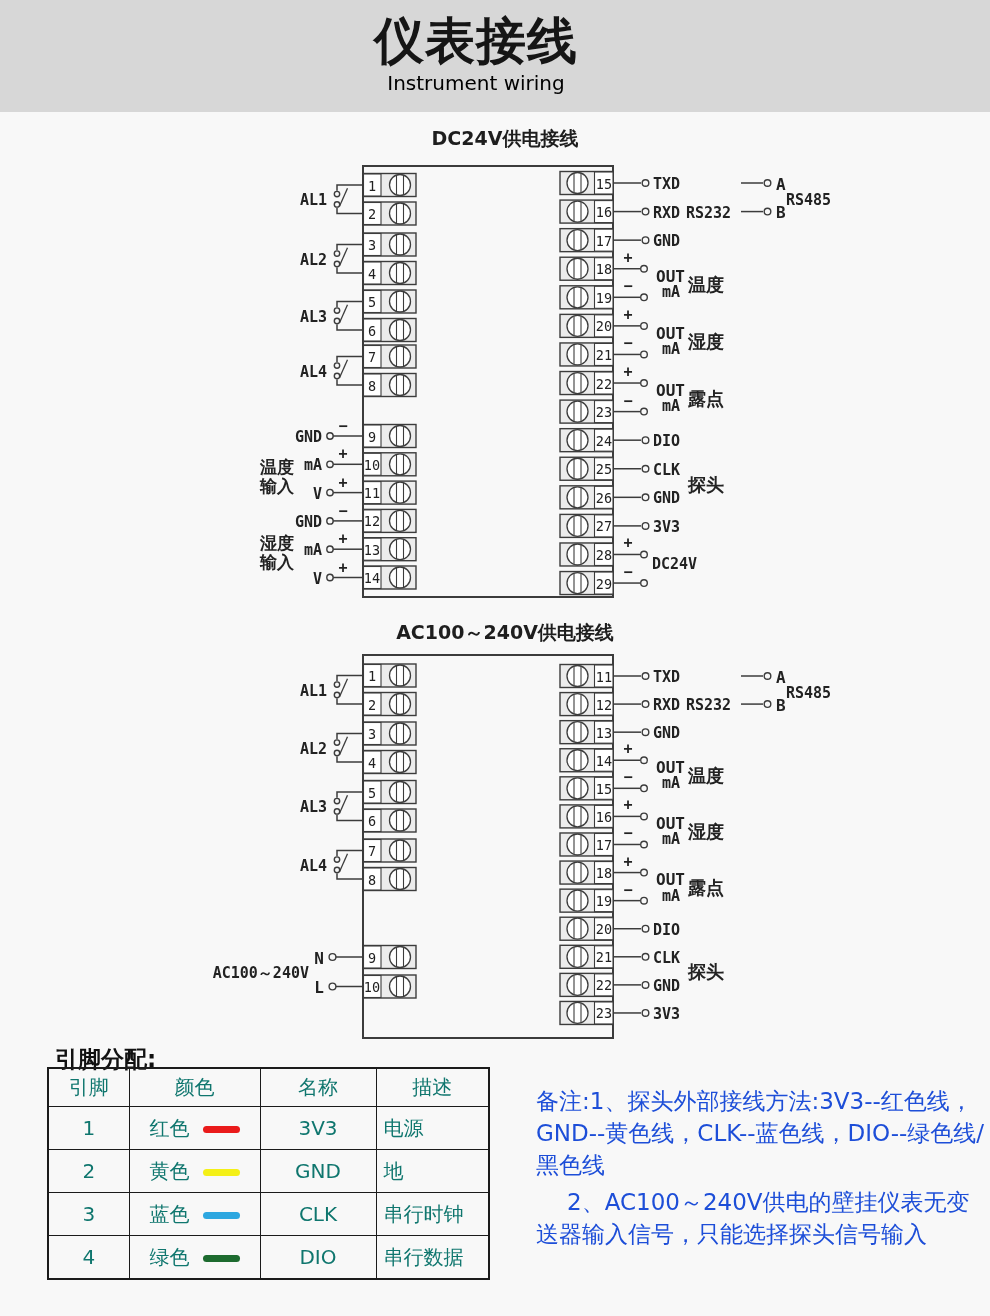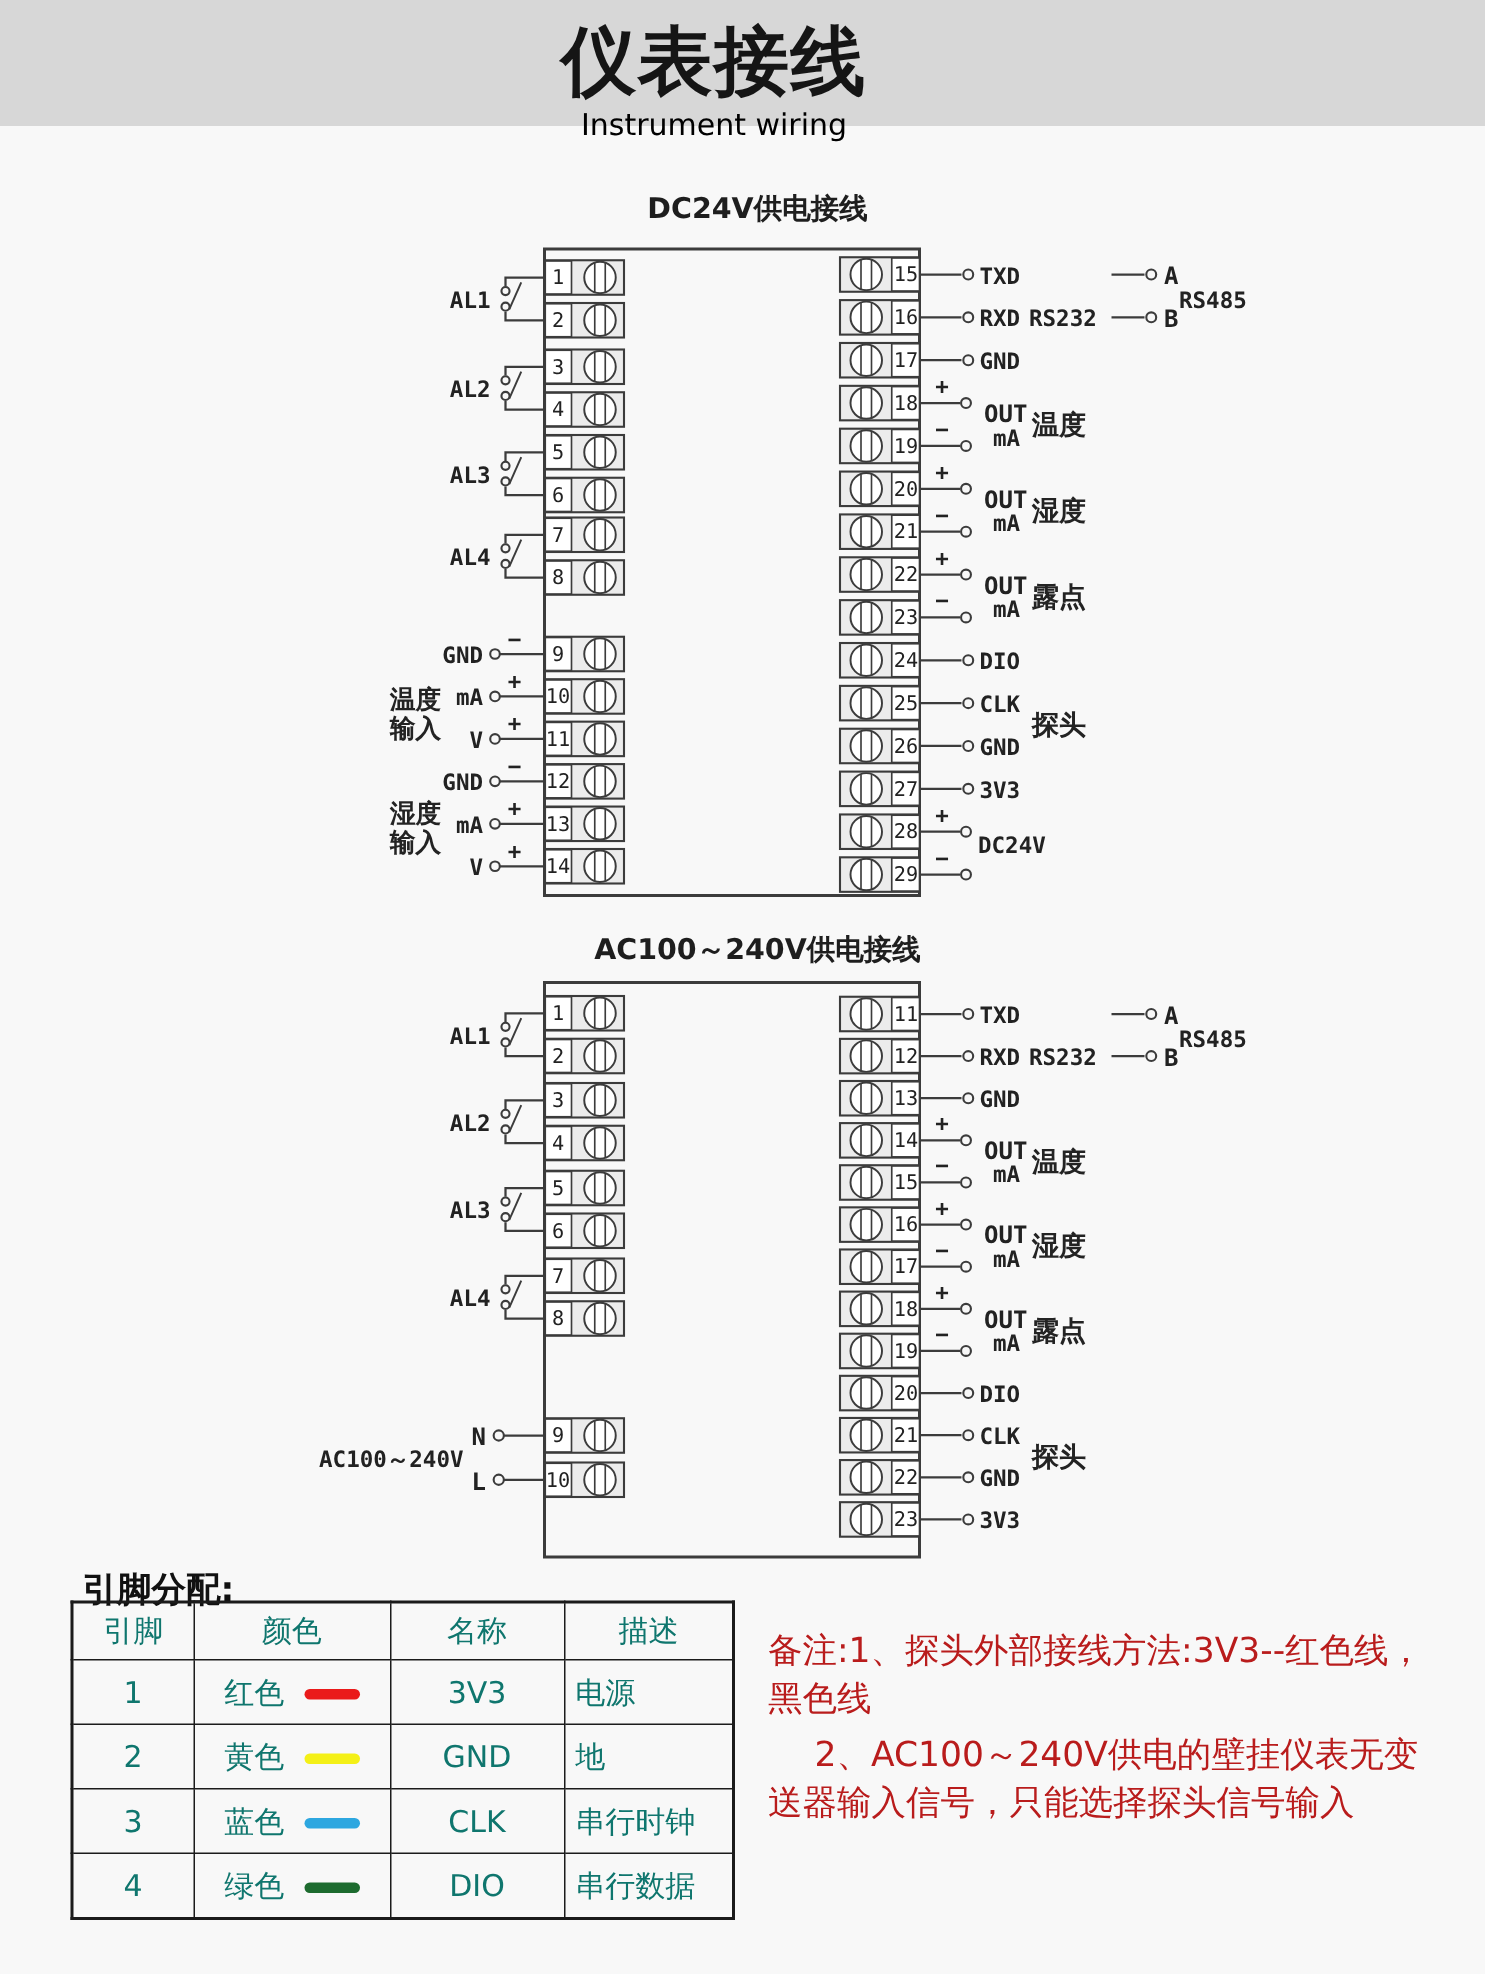--- a/index.html
+++ b/index.html
@@ -1,18 +1,18 @@
 <!DOCTYPE html>
 <html><head>
 <meta charset="utf-8">
 <style>
   html,body{margin:0;padding:0;background:#f8f8f8;}
   .page{position:relative;width:990px;height:1316px;background:#f8f8f8;overflow:hidden;
         font-family:"DejaVu Sans","Liberation Sans",sans-serif;}
-  .hdr{position:absolute;top:0;left:0;width:990px;height:84px;background:#d7d7d7;}
+  .hdr{position:absolute;top:0;left:0;width:990px;height:112px;background:#d7d7d7;}
   .hdr-title{position:absolute;left:476px;top:8px;transform:translateX(-50%);
              font-size:50px;font-weight:bold;color:#151515;letter-spacing:1px;white-space:nowrap;}
   .hdr-sub{position:absolute;left:476px;top:71px;transform:translateX(-50%);
            font-size:20px;color:#000000;white-space:nowrap;}
   .sec-title{position:absolute;left:505px;transform:translateX(-50%);
              font-size:19px;font-weight:bold;color:#1e1e1e;white-space:nowrap;}
   #wiring{position:absolute;top:0;left:0;}
   
   .vmid{dominant-baseline:central;}
   .t-num{font-family:"DejaVu Sans Mono","Liberation Mono",monospace;font-size:13.5px;fill:#222;}
@@ -24,21 +24,21 @@
   .pin-title{position:absolute;left:55px;top:1044px;font-size:23px;font-weight:bold;color:#111;}
   #pin-table{position:absolute;left:47px;top:1067px;border-collapse:collapse;table-layout:fixed;
              width:441px;border:2.5px solid #1b1b1b;}
   #pin-table th,#pin-table td{border:1.5px solid #1b1b1b;font-size:20px;font-weight:500;
              color:#0f766e;text-align:center;padding:0;}
   #pin-table th{height:37px;}
   #pin-table td{height:42px;}
   #pin-table td.desc{text-align:left;padding-left:7px;}
   .cbar{display:inline-block;width:37px;height:7px;border-radius:3.5px;margin-left:13px;vertical-align:2px;}
   
-  #notes{position:absolute;left:512px;top:1085px;width:450px;font-size:23px;line-height:32px;color:#b91c1c;}
+  #notes{position:absolute;left:536px;top:1085px;width:450px;font-size:23px;line-height:32px;color:#1d4ed8;}
   .note-line{white-space:nowrap;}
   .note-line.indent{margin-top:5px;text-indent:31px;}
 </style>
 </head>
 <body>
 
 <div class="page">
   <div class="hdr">
     <div class="hdr-title">仪表接线</div>
     <div class="hdr-sub">Instrument wiring</div>
@@ -930,17 +930,18 @@
         <tr>
           <td>4</td>
           <td><span>绿色</span><span class="cbar" style="background: rgb(29, 107, 47);"></span></td>
           <td>DIO</td>
           <td class="desc">串行数据</td>
         </tr>
       </tbody>
     </table>
   <div id="notes">
       <div class="note-line">备注:1、探头外部接线方法:3V3--红色线，</div>
+      <div class="note-line">GND--黄色线，CLK--蓝色线，DIO--绿色线/</div>
       <div class="note-line">黑色线</div>
       <div class="note-line indent">2、AC100～240V供电的壁挂仪表无变</div>
       <div class="note-line">送器输入信号，只能选择探头信号输入</div>
     </div>
 </div>
 
 </body></html>

